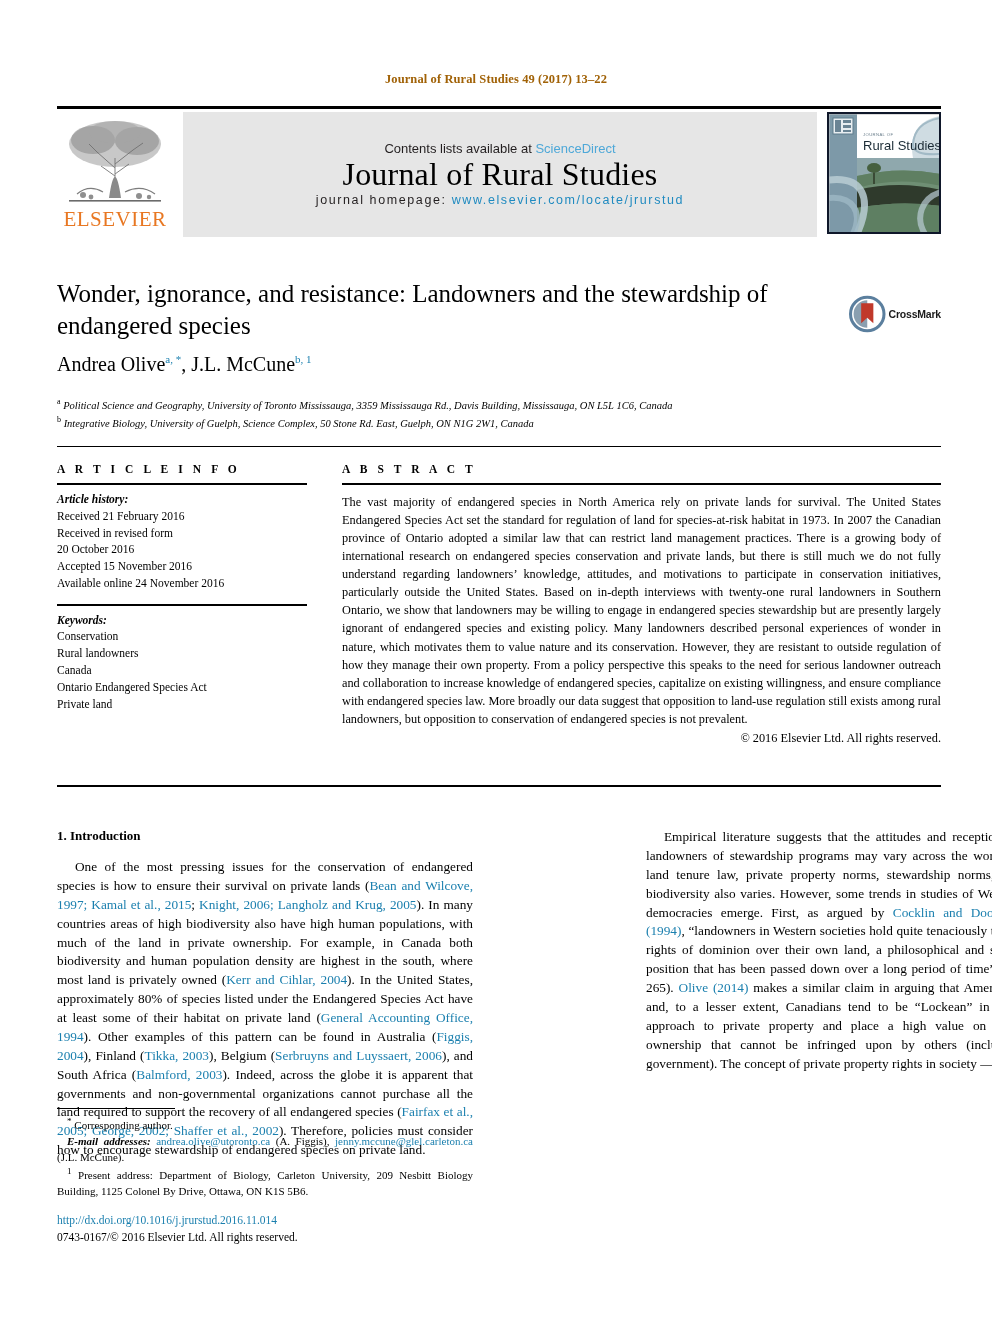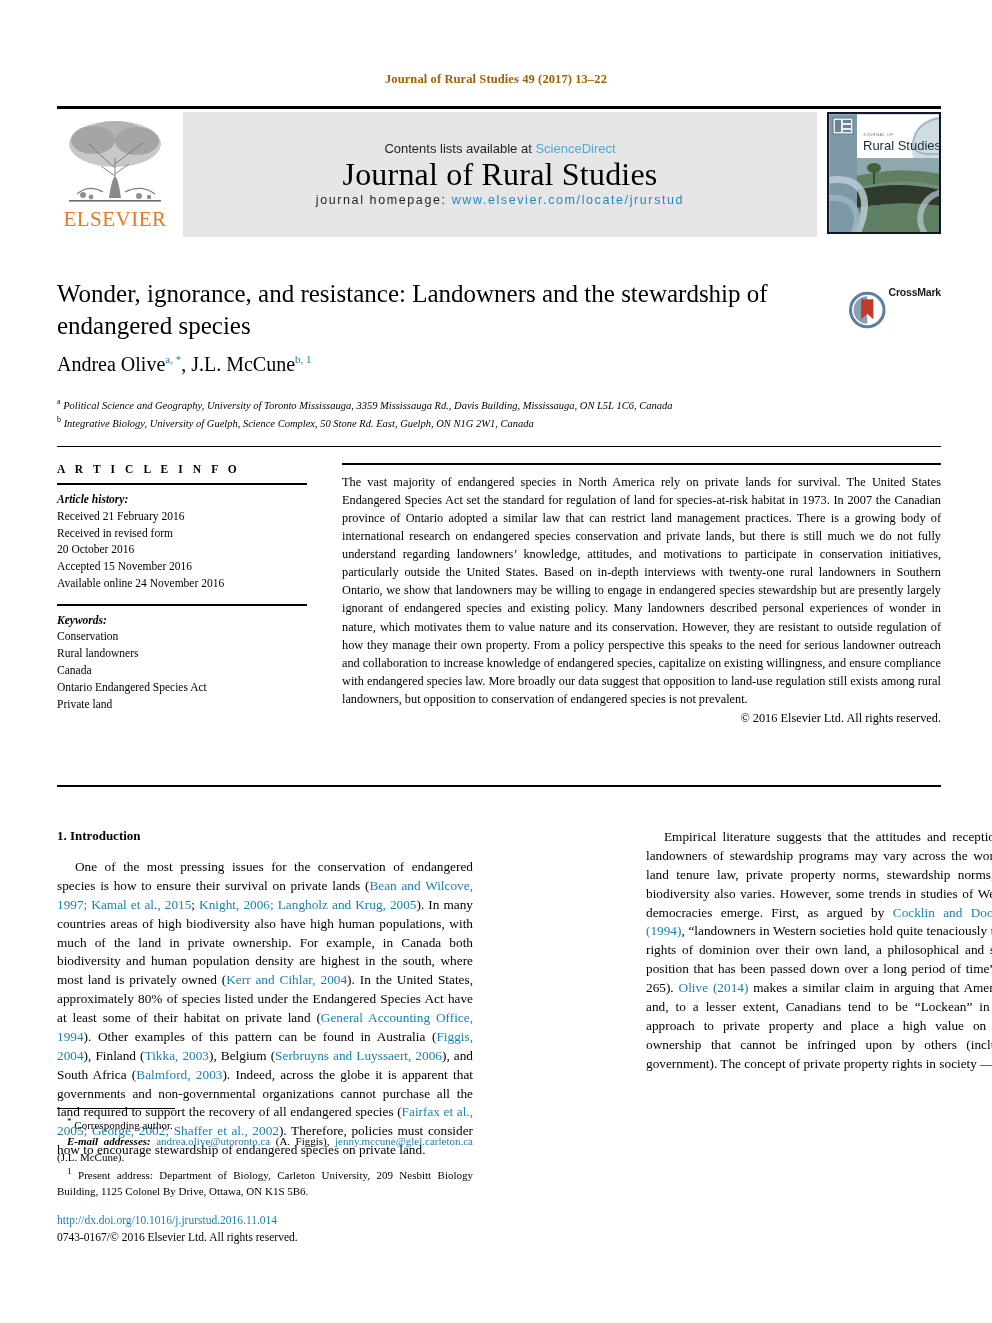--- a/index.html
+++ b/index.html
@@ -137,21 +137,21 @@
     color: #000;
   }
   .authors sup { color: #1a7fae; font-size: 11px; }
   .crossmark {
     position: absolute;
     top: 8px;
     right: 0px;
     width: 92px;
     height: 56px;
     display: flex;
-    align-items: flex-start;
+    align-items: center;
   }
   .crossmark-word {
     font-family: "Liberation Sans", sans-serif;
     font-size: 10.5px;
     font-weight: bold;
     color: #1a1a1a;
     margin-left: 3px;
     letter-spacing: -0.2px;
   }
 
@@ -417,20 +417,21 @@
         <div>Rural landowners</div>
         <div>Canada</div>
         <div>Ontario Endangered Species Act</div>
         <div>Private land</div>
       </div>
     </div>
 
     <div class="col-gap"></div>
 
     <div class="col-abs">
+      <div class="sec-head">A B S T R A C T</div>
       <div class="hr-black-abs"></div>
       <div class="abstract-body">The vast majority of endangered species in North America rely on private lands for survival. The United States Endangered Species Act set the standard for regulation of land for species-at-risk habitat in 1973. In 2007 the Canadian province of Ontario adopted a similar law that can restrict land management practices. There is a growing body of international research on endangered species conservation and private lands, but there is still much we do not fully understand regarding landowners’ knowledge, attitudes, and motivations to participate in conservation initiatives, particularly outside the United States. Based on in-depth interviews with twenty-one rural landowners in Southern Ontario, we show that landowners may be willing to engage in endangered species stewardship but are presently largely ignorant of endangered species and existing policy. Many landowners described personal experiences of wonder in nature, which motivates them to value nature and its conservation. However, they are resistant to outside regulation of how they manage their own property. From a policy perspective this speaks to the need for serious landowner outreach and collaboration to increase knowledge of endangered species, capitalize on existing willingness, and ensure compliance with endangered species law. More broadly our data suggest that opposition to land-use regulation still exists among rural landowners, but opposition to conservation of endangered species is not prevalent.</div>
       <div class="copyright-line">© 2016 Elsevier Ltd. All rights reserved.</div>
     </div>
 
   </div>
 
   <div class="body-rule"></div>
 
   <div class="columns">

